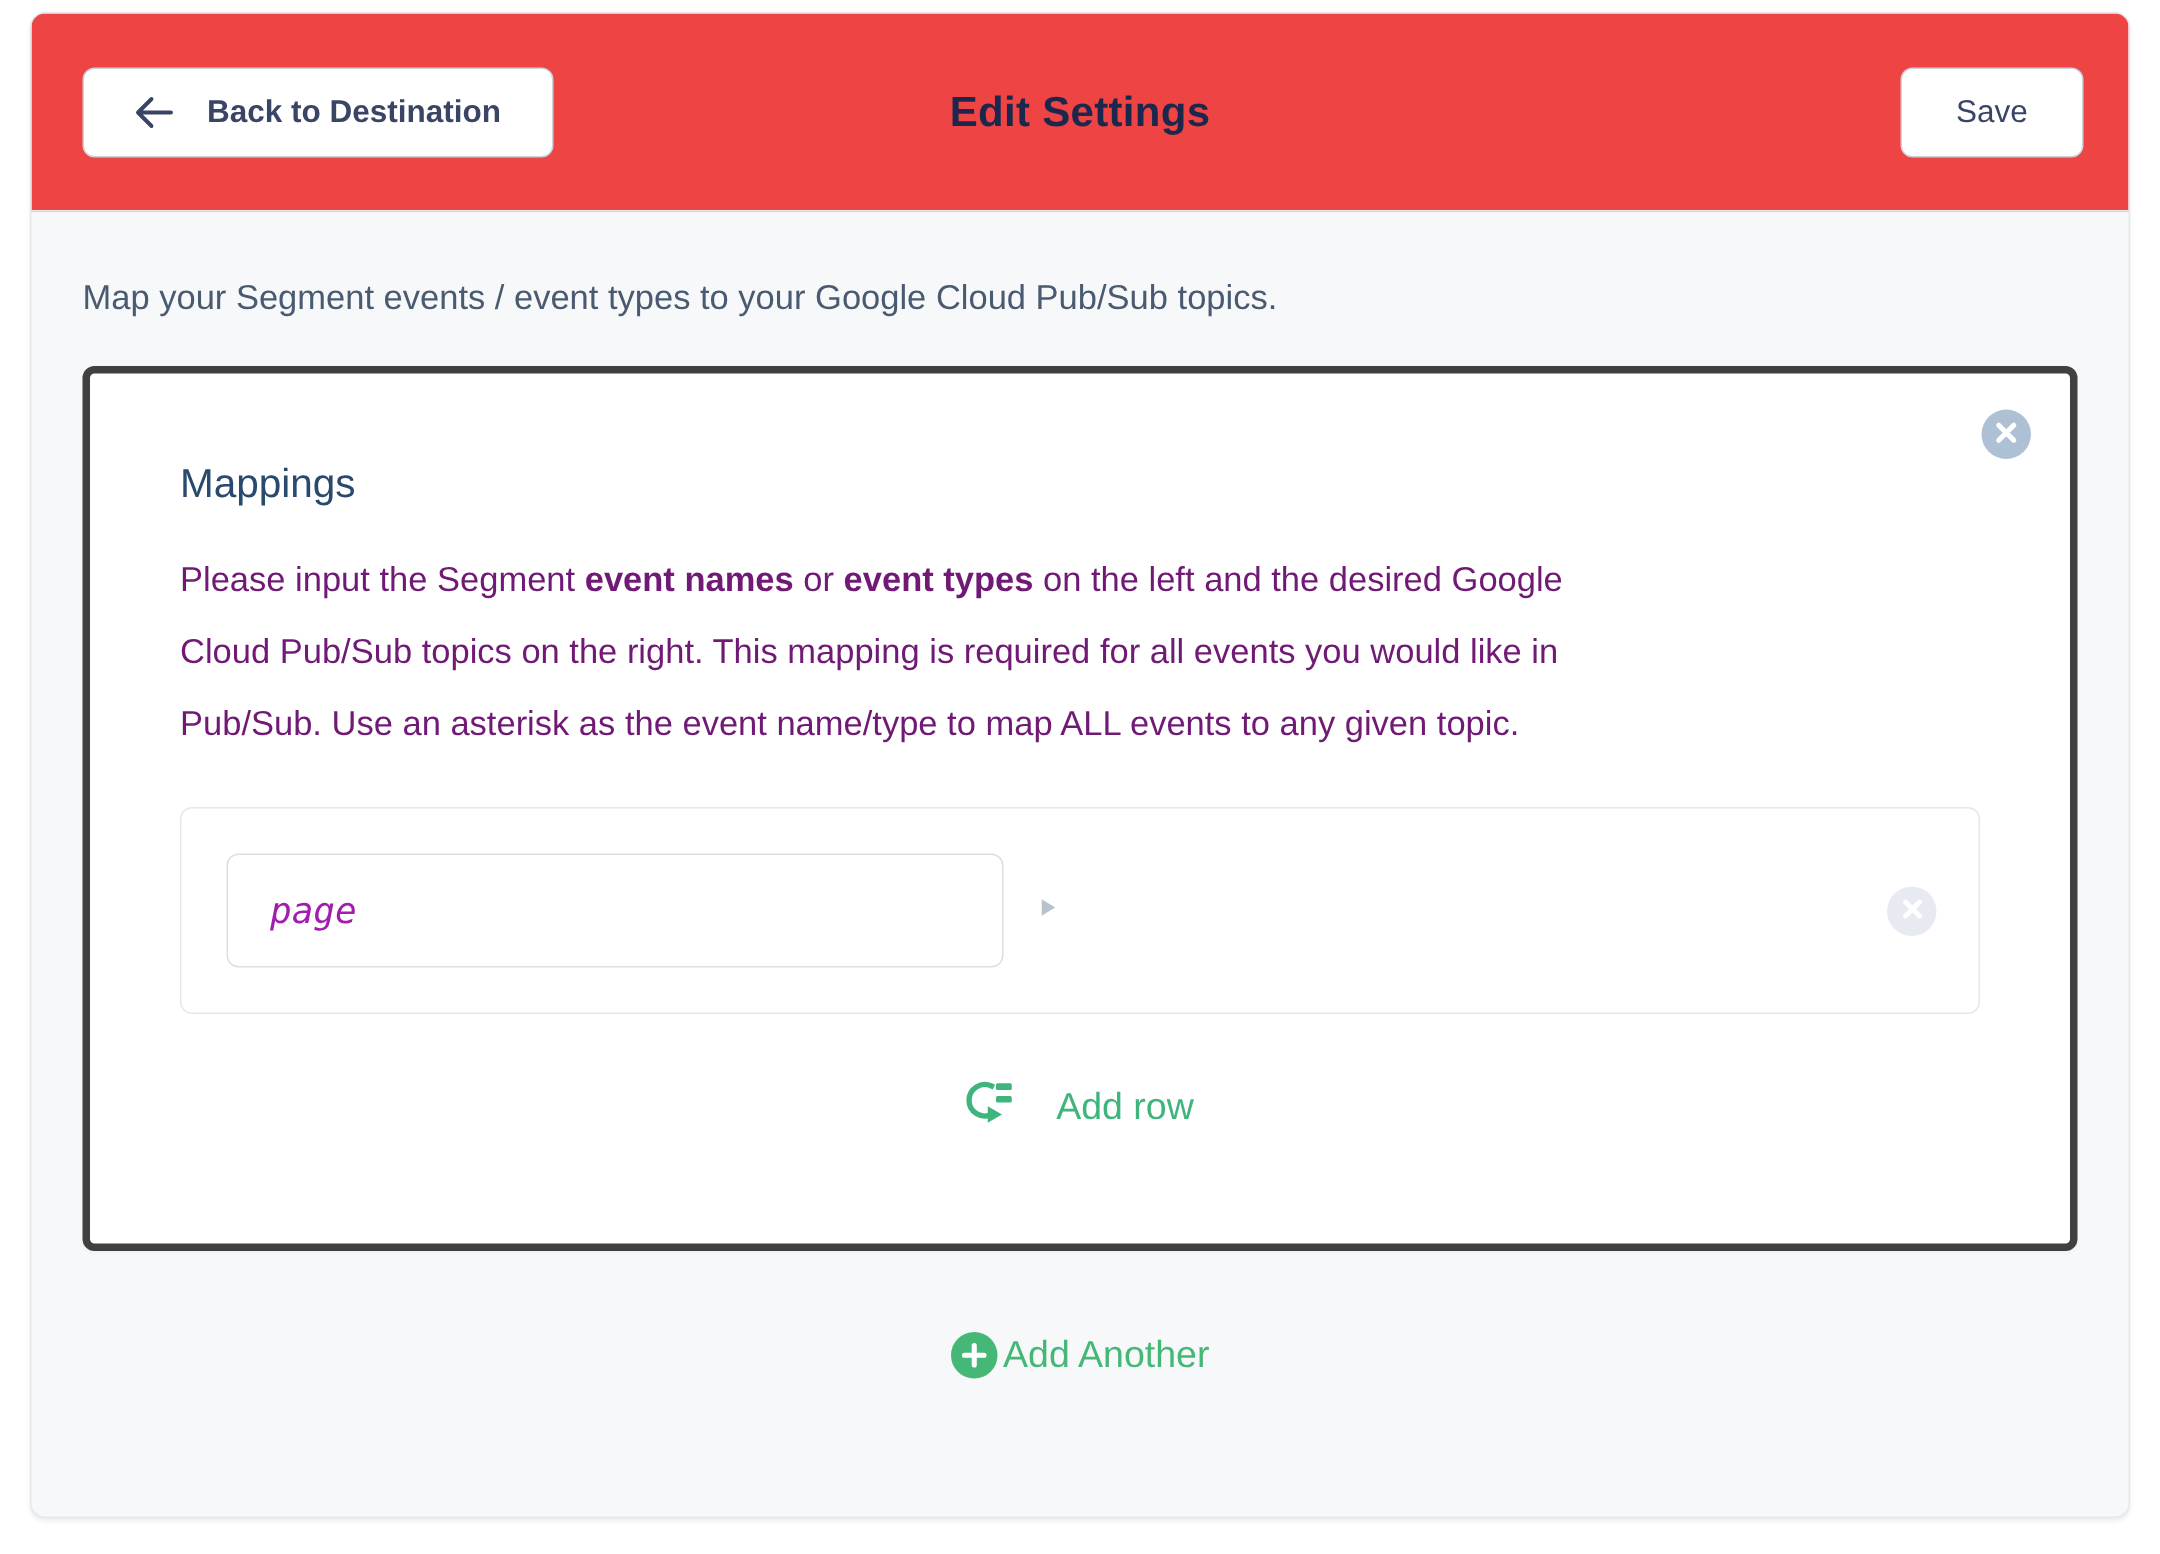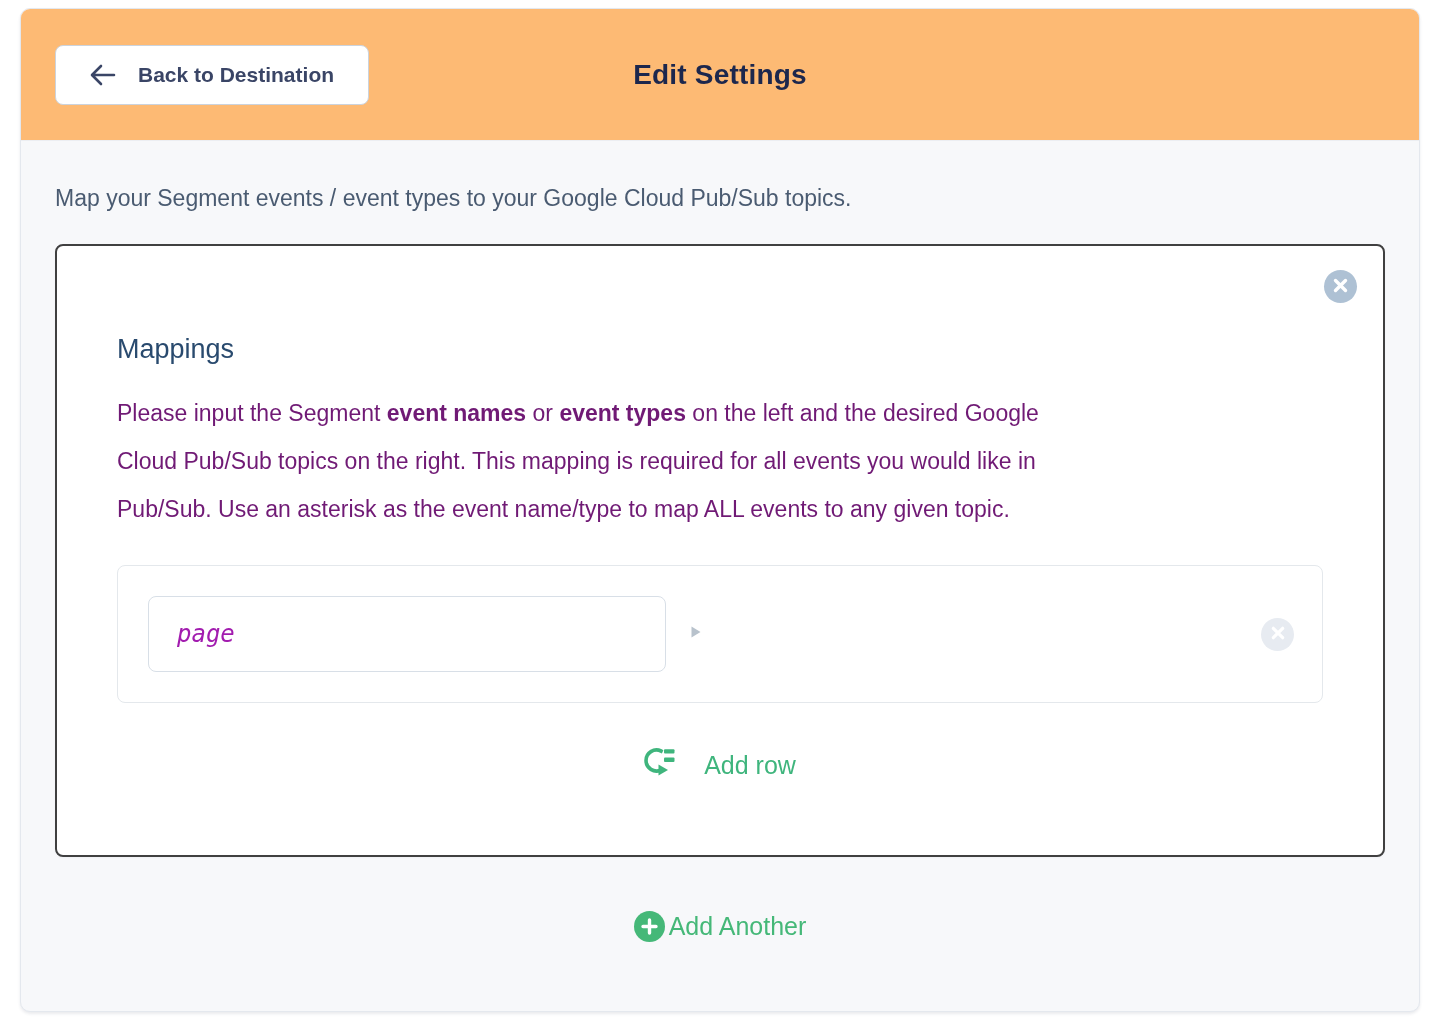--- a/index.html
+++ b/index.html
@@ -4,41 +4,41 @@
 <style>
   * { margin:0; padding:0; box-sizing:border-box; }
   html,body { width:1440px; height:1036px; background:#ffffff; font-family:"Liberation Sans",sans-serif; }
   .outer-card {
     position:absolute; left:20px; top:8px; width:1400px; height:1004px;
     background:#F7F8FA; border:1px solid #E4E8EE; border-radius:10px;
     box-shadow:0 2px 3px rgba(50,60,90,0.10); overflow:hidden;
   }
   
   .header {
-    height:132px; background:#fdba74; border-bottom:1px solid #ECEEF2;
+    height:132px; background:#ef4444; border-bottom:1px solid #ECEEF2;
     display:flex; align-items:center; position:relative; padding:0 30px 0 34px;
   }
   .btn {
     background:#ffffff; border:1px solid #CBD3DD; border-radius:8px;
     height:60px; display:flex; align-items:center; justify-content:center;
     color:#3A4566; font-size:21px; cursor:pointer;
   }
   .back-btn { padding:0 34px; gap:22px; font-weight:700; }
   .back-btn svg { display:block; }
   .save-btn { width:122px; font-weight:500; font-size:21px; margin-left:auto; }
   .page-title {
     position:absolute; left:50%; top:50%; transform:translate(-50%,-50%);
     font-size:28px; font-weight:700; color:#1C274D; letter-spacing:0.2px;
   }
   
   .body-area { padding:44px 34px 0 34px; }
   .intro { font-size:23px; color:#4A5B71; margin-bottom:32px; }
   .mappings-card {
-    position:relative; background:#ffffff; border:2px solid #404040; border-radius:8px;
-    padding:88px 60px 70px 60px; box-shadow:0 1px 2px rgba(50,60,90,0.04);
+    position:relative; background:#ffffff; border:5px solid #404040; border-radius:8px;
+    padding:58px 60px 70px 60px; box-shadow:0 1px 2px rgba(50,60,90,0.04);
   }
   .card-close {
     position:absolute; top:24px; right:26px; width:33px; height:33px; border-radius:50%;
     background:#AEC1D4; border:none; display:flex; align-items:center; justify-content:center;
     cursor:pointer; padding:0;
   }
   .mappings-title { font-size:27px; font-weight:500; color:#294A6E; margin-bottom:24px; }
   .mappings-desc { font-size:23px; line-height:48px; color:#701a75; max-width:1180px; }
   .mappings-desc b { font-weight:700; }
   
@@ -82,20 +82,21 @@
   <div class="header">
     <button class="btn back-btn">
       <span>
         <svg width="26" height="24" viewBox="0 0 26 24" fill="none">
           <path d="M24 12H3M11 3l-9 9 9 9" stroke="#3A4566" stroke-width="2.6" stroke-linecap="round" stroke-linejoin="round"></path>
         </svg>
       </span>
       <span>Back to Destination</span>
     </button>
     <div class="page-title">Edit Settings</div>
+    <button class="btn save-btn">Save</button>
   </div>
 
   <div class="body-area">
     <div class="intro">Map your Segment events / event types to your Google Cloud Pub/Sub topics.</div>
 
     <div class="mappings-card">
       <button class="card-close">
         <span>
           <svg width="15" height="15" viewBox="0 0 15 15">
             <path d="M2.5 2.5l10 10M12.5 2.5l-10 10" stroke="#ffffff" stroke-width="3.4" stroke-linecap="round"></path>

